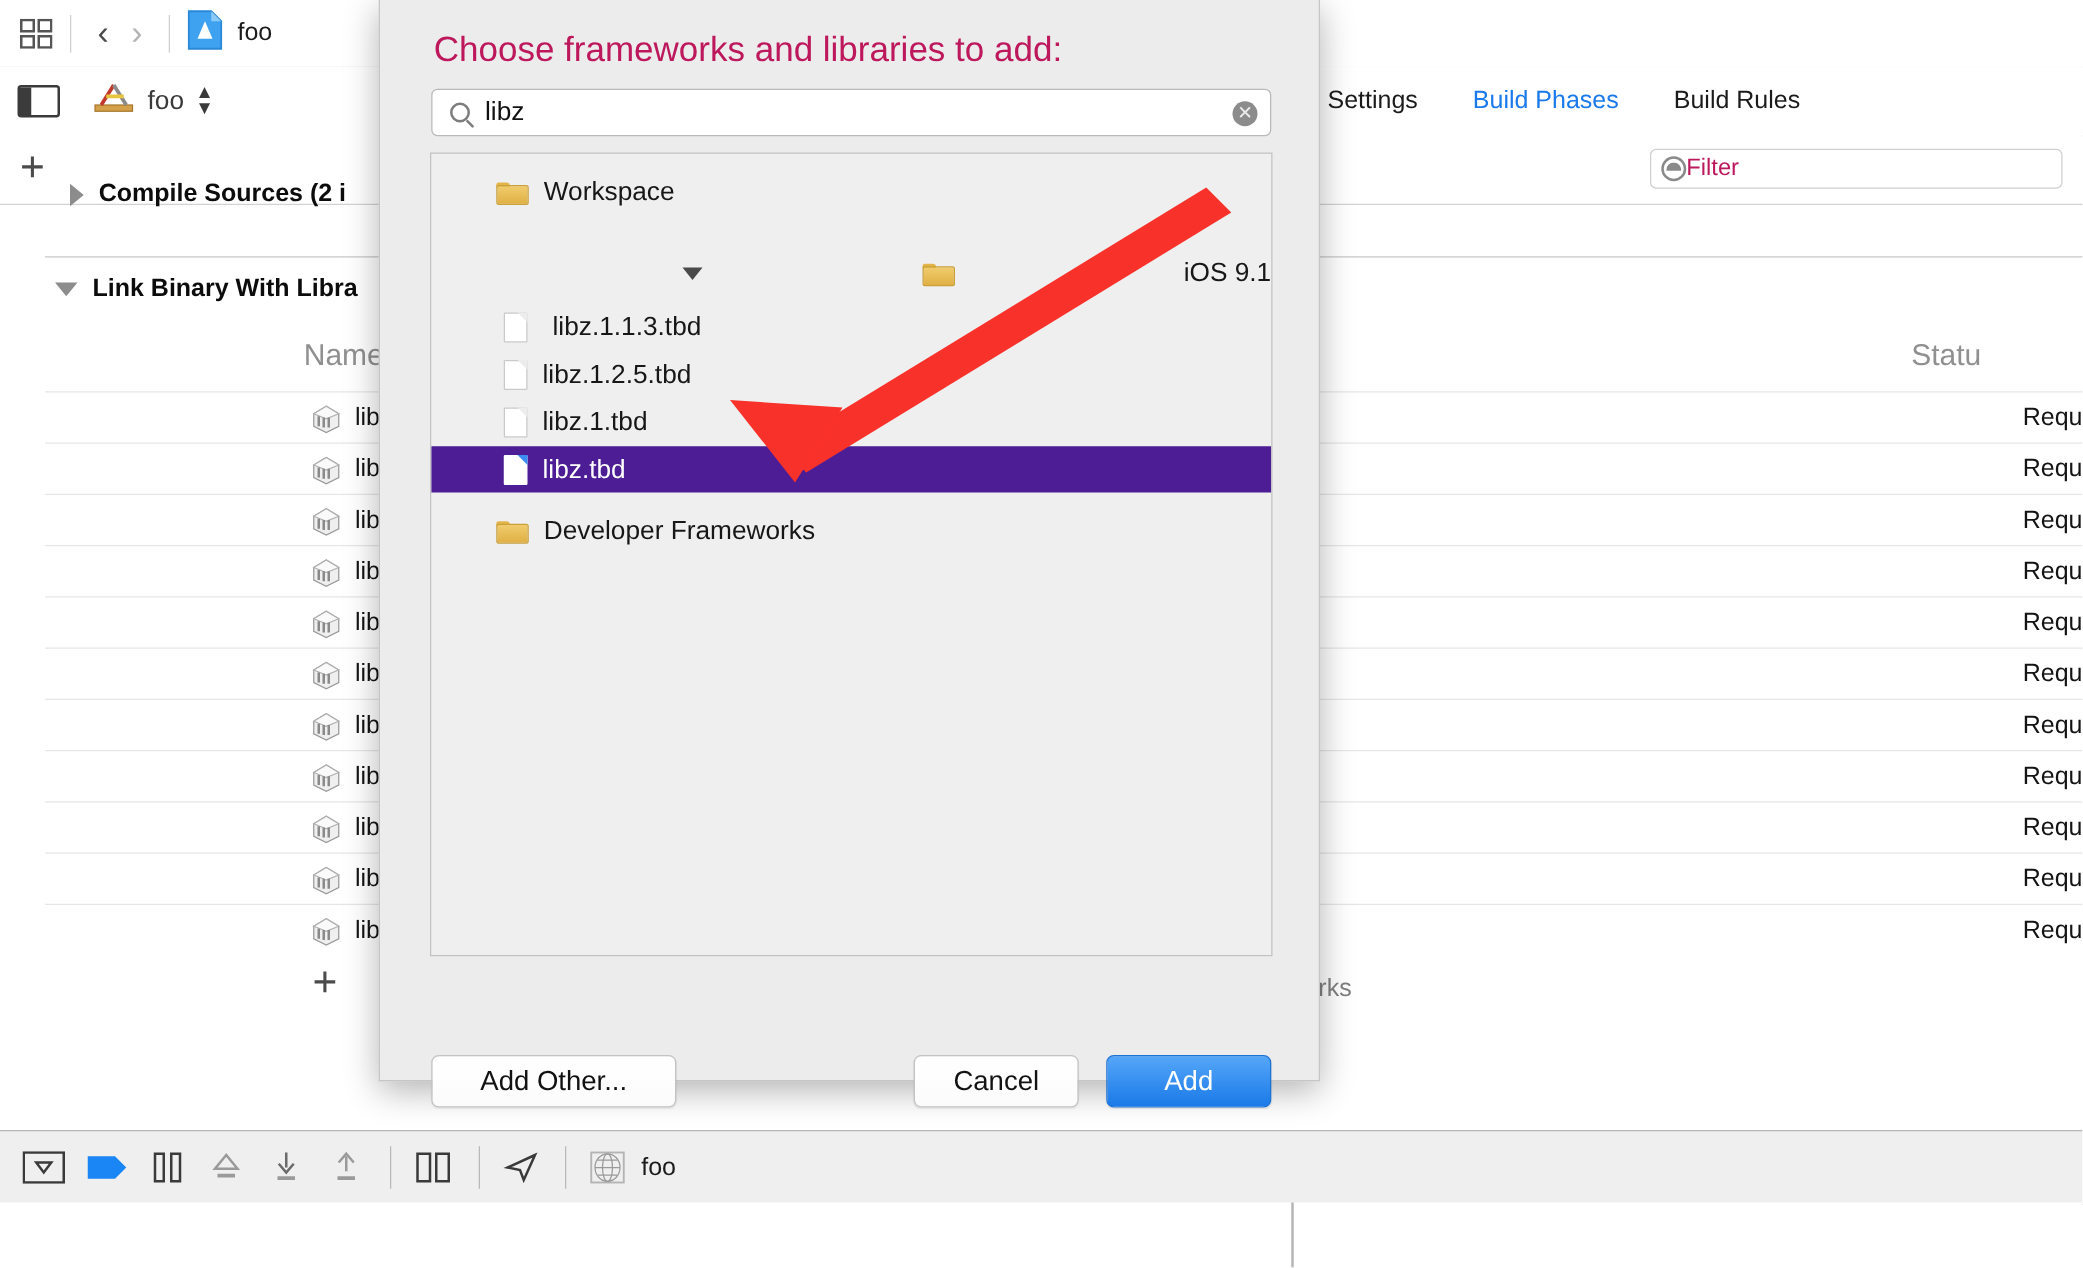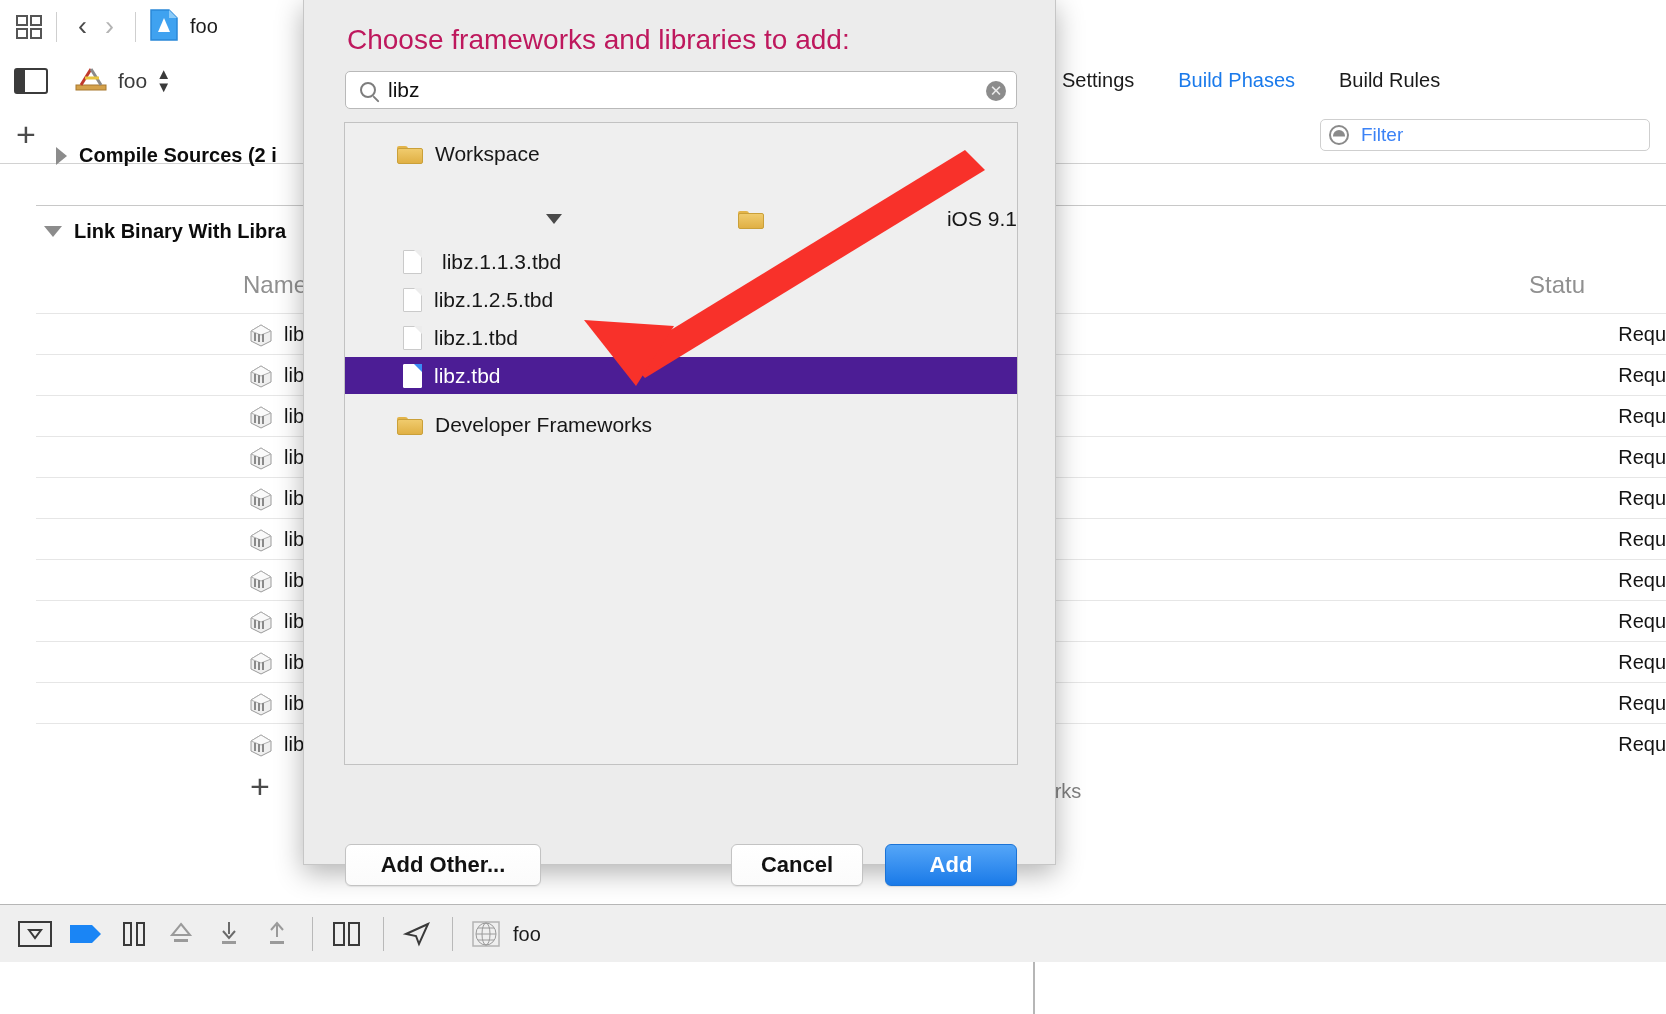--- a/index.html
+++ b/index.html
@@ -85,21 +85,21 @@
     width: 20px; height: 20px; margin-left: 8px; border-radius: 50%;
     border: 2px solid #8a8a8a; position: relative; box-sizing: border-box;
   }
   .filter-ico::after {
     content: ""; position: absolute; left: 2px; top: 3px;
     width: 12px; height: 12px; border-radius: 50% 50% 50% 50%;
     background: #8a8a8a;
     clip-path: polygon(0 45%, 100% 45%, 100% 100%, 0 100%);
     transform: rotate(180deg);
   }
-  .filter-ph { font-size: 19px; color: #3b82f6; margin-left: 12px; text-align: right; }
+  .filter-ph { font-size: 19px; color: #be185d; margin-left: 0; text-align: right; }
 
   
   .phase-hdr {
     position: absolute; font-size: 20px; font-weight: bold; color: #0c0c0c;
     display: flex; align-items: center;
   }
   .disc {
     display: inline-block; width: 0; height: 0; margin-right: 12px;
     border-left: 9px solid transparent; border-right: 9px solid transparent;
     border-top: 11px solid #8c8c8c;
@@ -225,21 +225,20 @@
     border-left: 8px solid transparent;
     border-top: 8px solid #ececec;
   }
   .lrow.sel .docico::after { border-top-color: #3b8cf5; }
   .lrow.sel .docico { border-color: #ffffff; }
 
   .btn {
     position: absolute; height: 42px; border-radius: 6px;
     font-size: 22px; display: flex; align-items: center; justify-content: center;
     box-sizing: border-box;
-    font-weight: bold;
   }
   .btn.plain {
     background: linear-gradient(#ffffff, #fbfbfb);
     border: 1px solid #c3c3c3; color: #121212;
     box-shadow: 0 1px 1px rgba(0,0,0,0.07);
   }
   .btn.primary {
     background: linear-gradient(#55a6f8, #1a7ae8);
     border: 1px solid #1b73d6; color: #ffffff;
     box-shadow: 0 1px 1px rgba(0,0,0,0.10);

